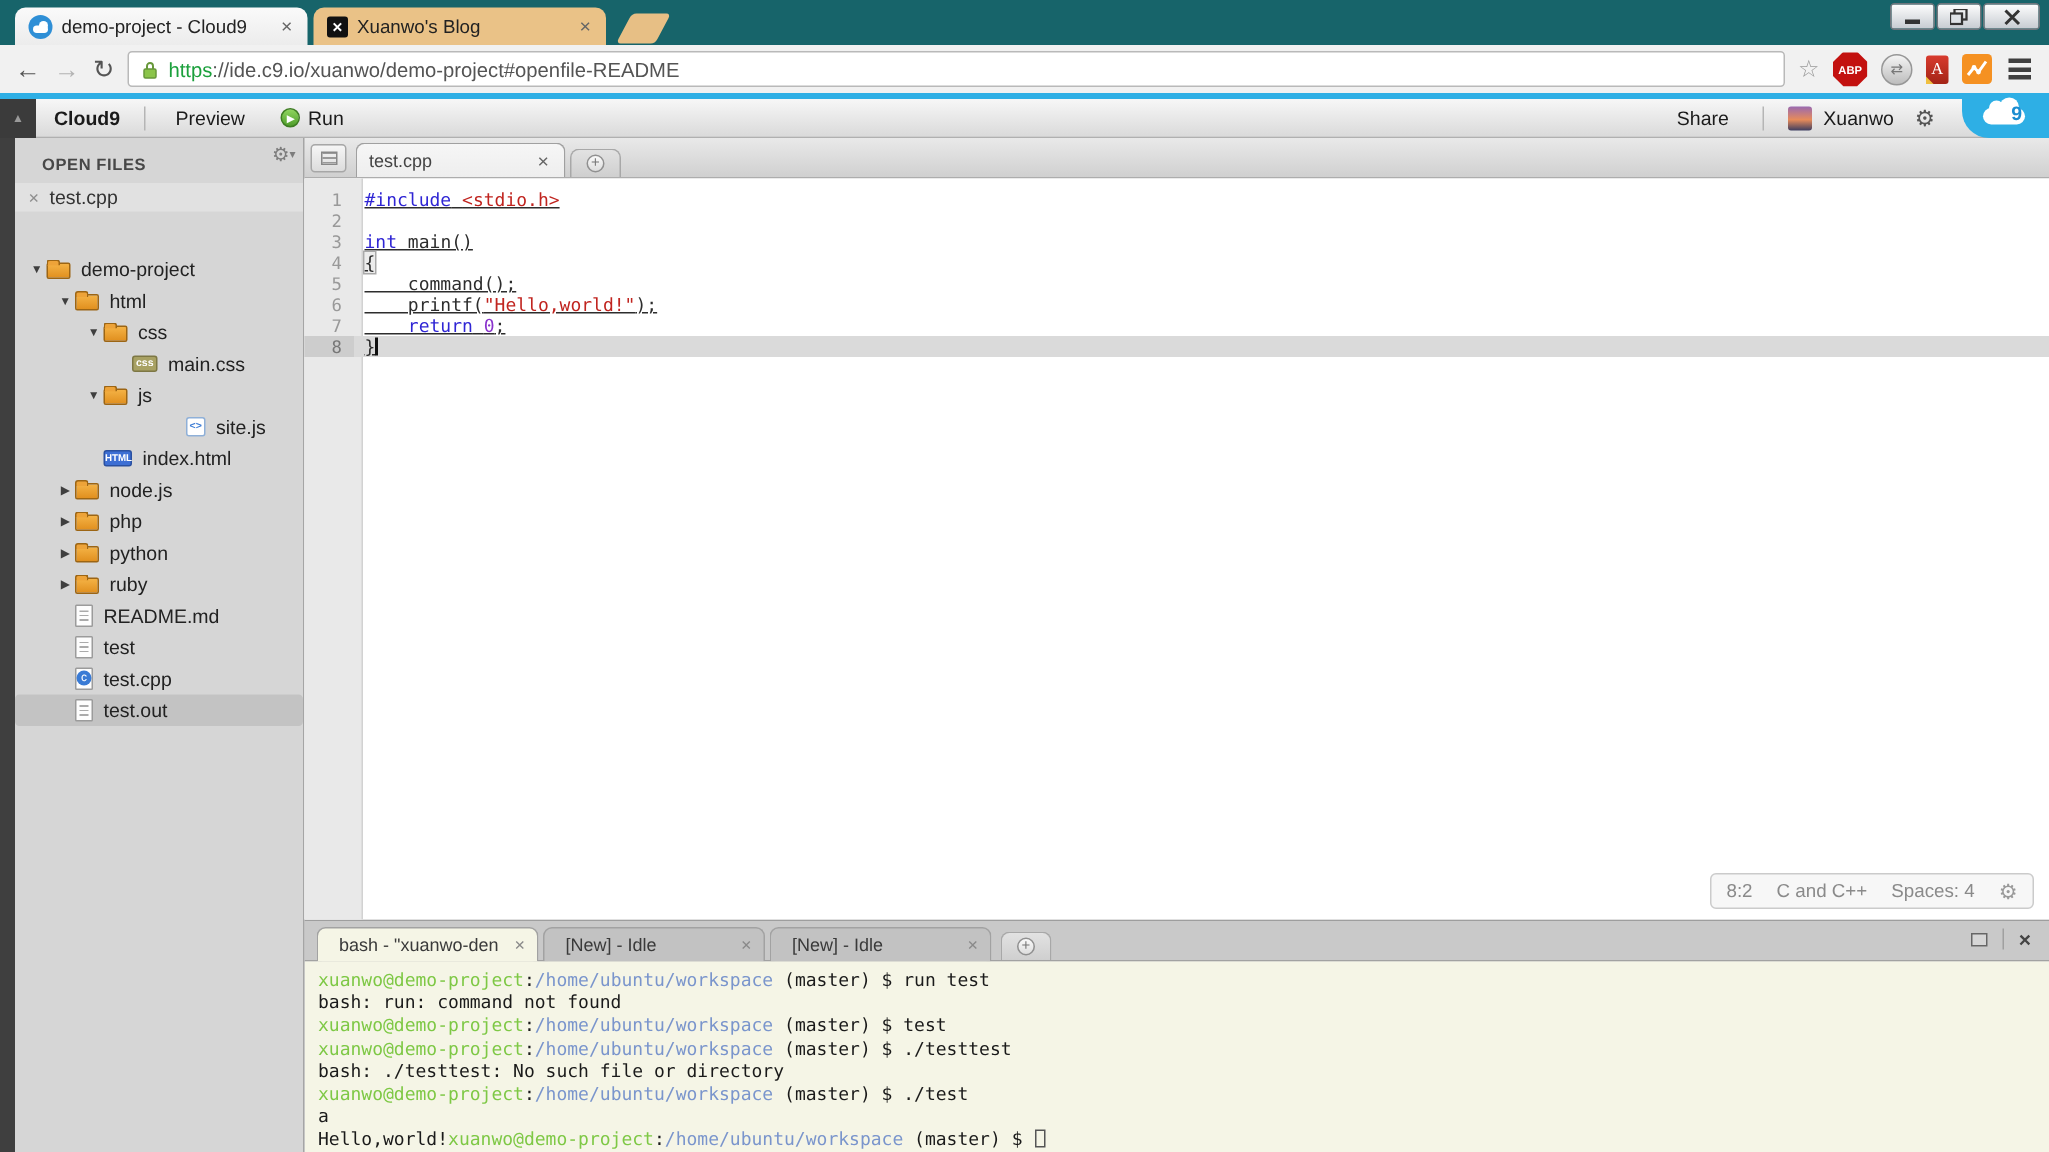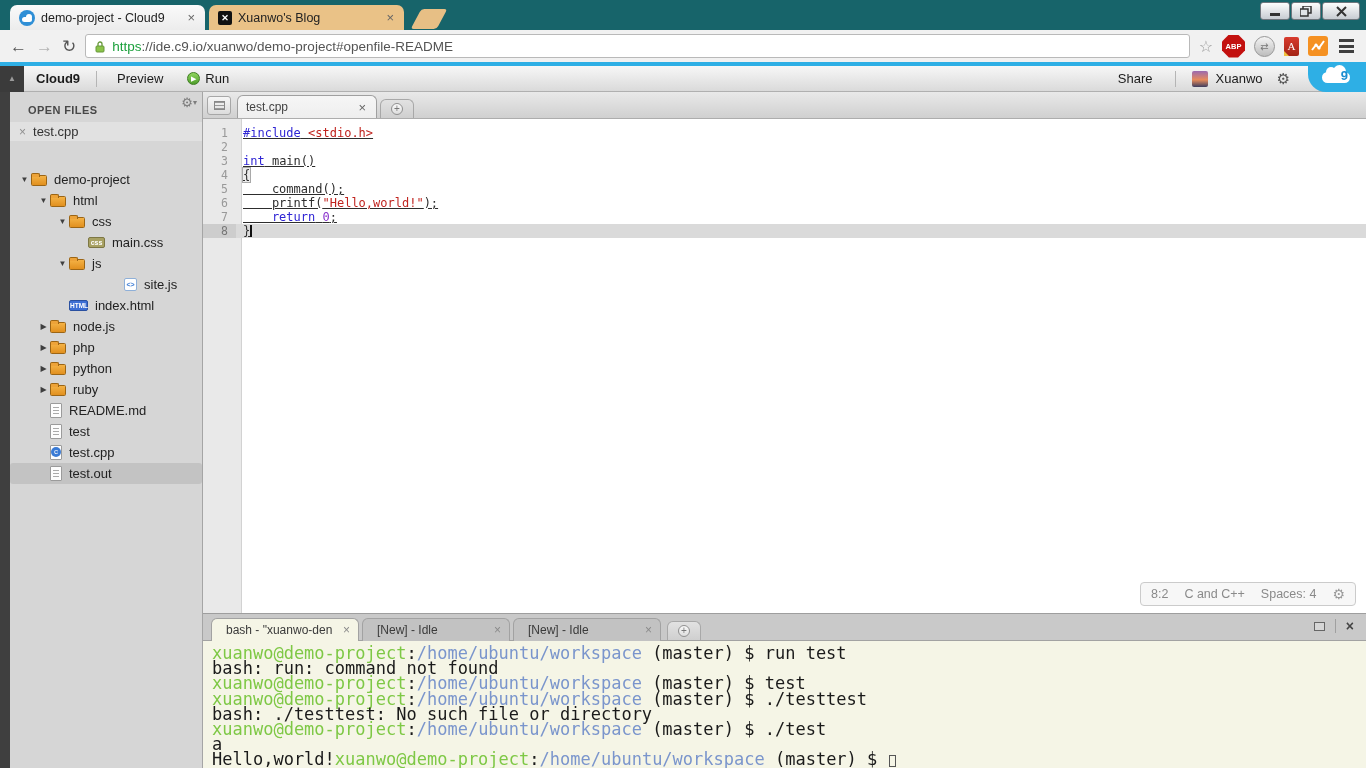--- a/index.html
+++ b/index.html
@@ -136,21 +136,21 @@
   .ttab { height:23px; display:flex; align-items:center; width:148px; padding:0 8px 0 14px; gap:6px; font-size:12px; color:#3a3a3a;
           border:1px solid #a2a2a2; border-bottom:none; border-radius:6px 6px 0 0; background:#c2c2c2; margin-right:3px; margin-bottom:-1px; }
   .ttab.active { background:#f5f5e6; }
   .ttab-title { flex:1; white-space:nowrap; overflow:hidden; }
   .ttab-x { color:#8a8a8a; font-size:12px; }
   .term-right { margin-left:auto; display:flex; align-items:center; gap:10px; padding:0 12px 6px 0; }
   .restore-sq { width:11px; height:9px; border:1px solid #666; position:relative; background:#d6d6d6; }
   .restore-sq:before { content:""; position:absolute; left:2px; top:-4px; width:9px; height:7px; border:1px solid #666; background:#c9c9c9; z-index:-1; }
   .term-x { color:#444; font-size:14px; font-weight:bold; }
   .tsep { width:1px; height:14px; background:#a0a0a0; }
-  .term-body { flex:1; background:#f5f5e6; font-family:"DejaVu Sans Mono", monospace; font-size:17px; line-height:15.2px;
+  .term-body { flex:1; background:#f5f5e6; font-family:"DejaVu Sans Mono", monospace; font-size:12px; line-height:15.2px;
                padding:5px 0 0 9px; color:#1a1a1a; white-space:pre; }
   .ts-green { color:#7ec845; }
   .ts-blue { color:#7a95cc; }
   .ts-pl { color:#1a1a1a; }
   .tcursor { display:inline-block; width:7px; height:12px; border:1px solid #555; vertical-align:-2px; margin-left:1px; }
 </style>
 </head>
 <body>
 
 <div class="screen">

